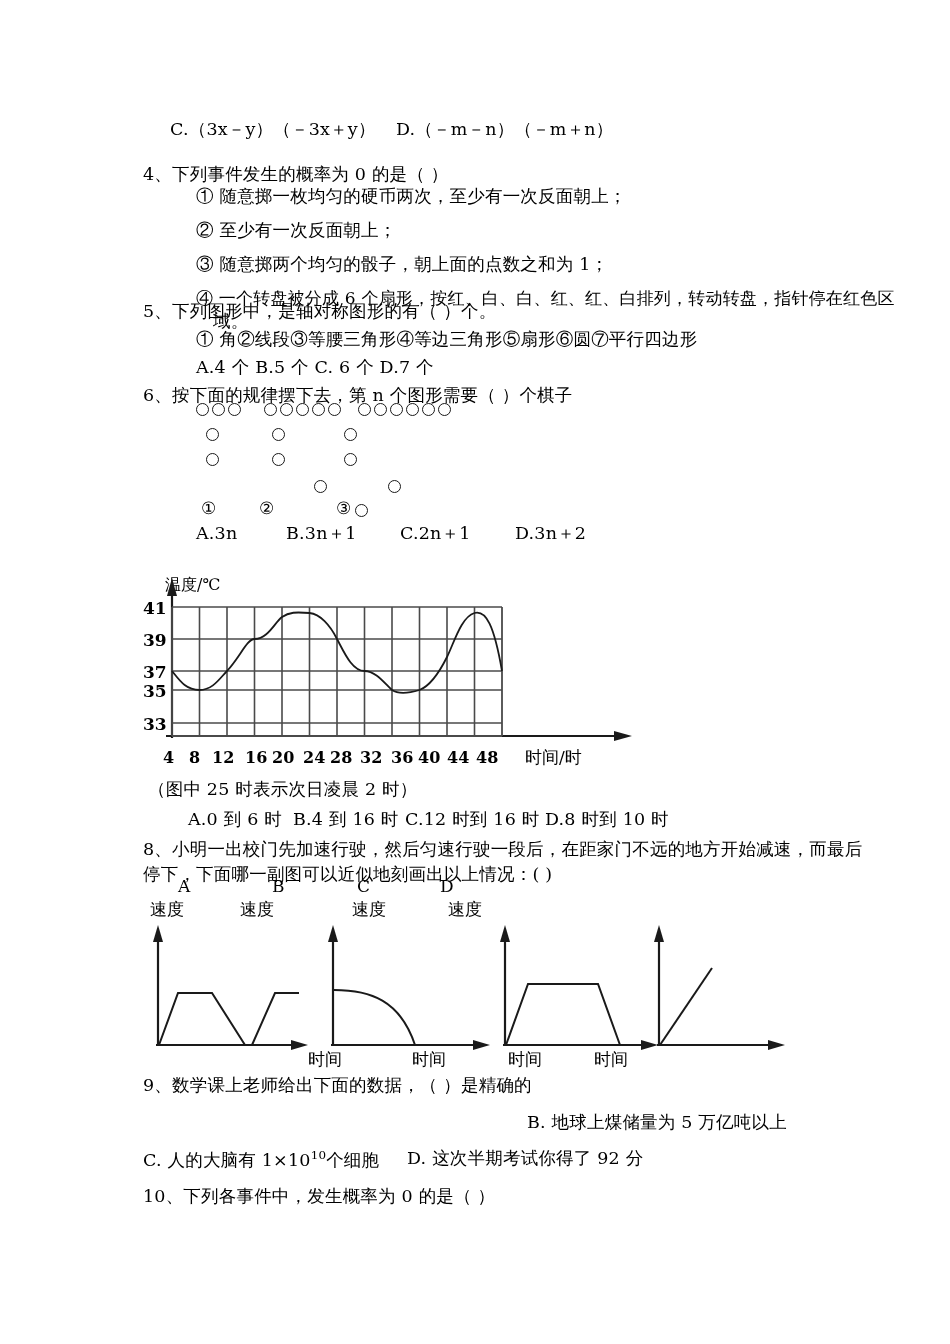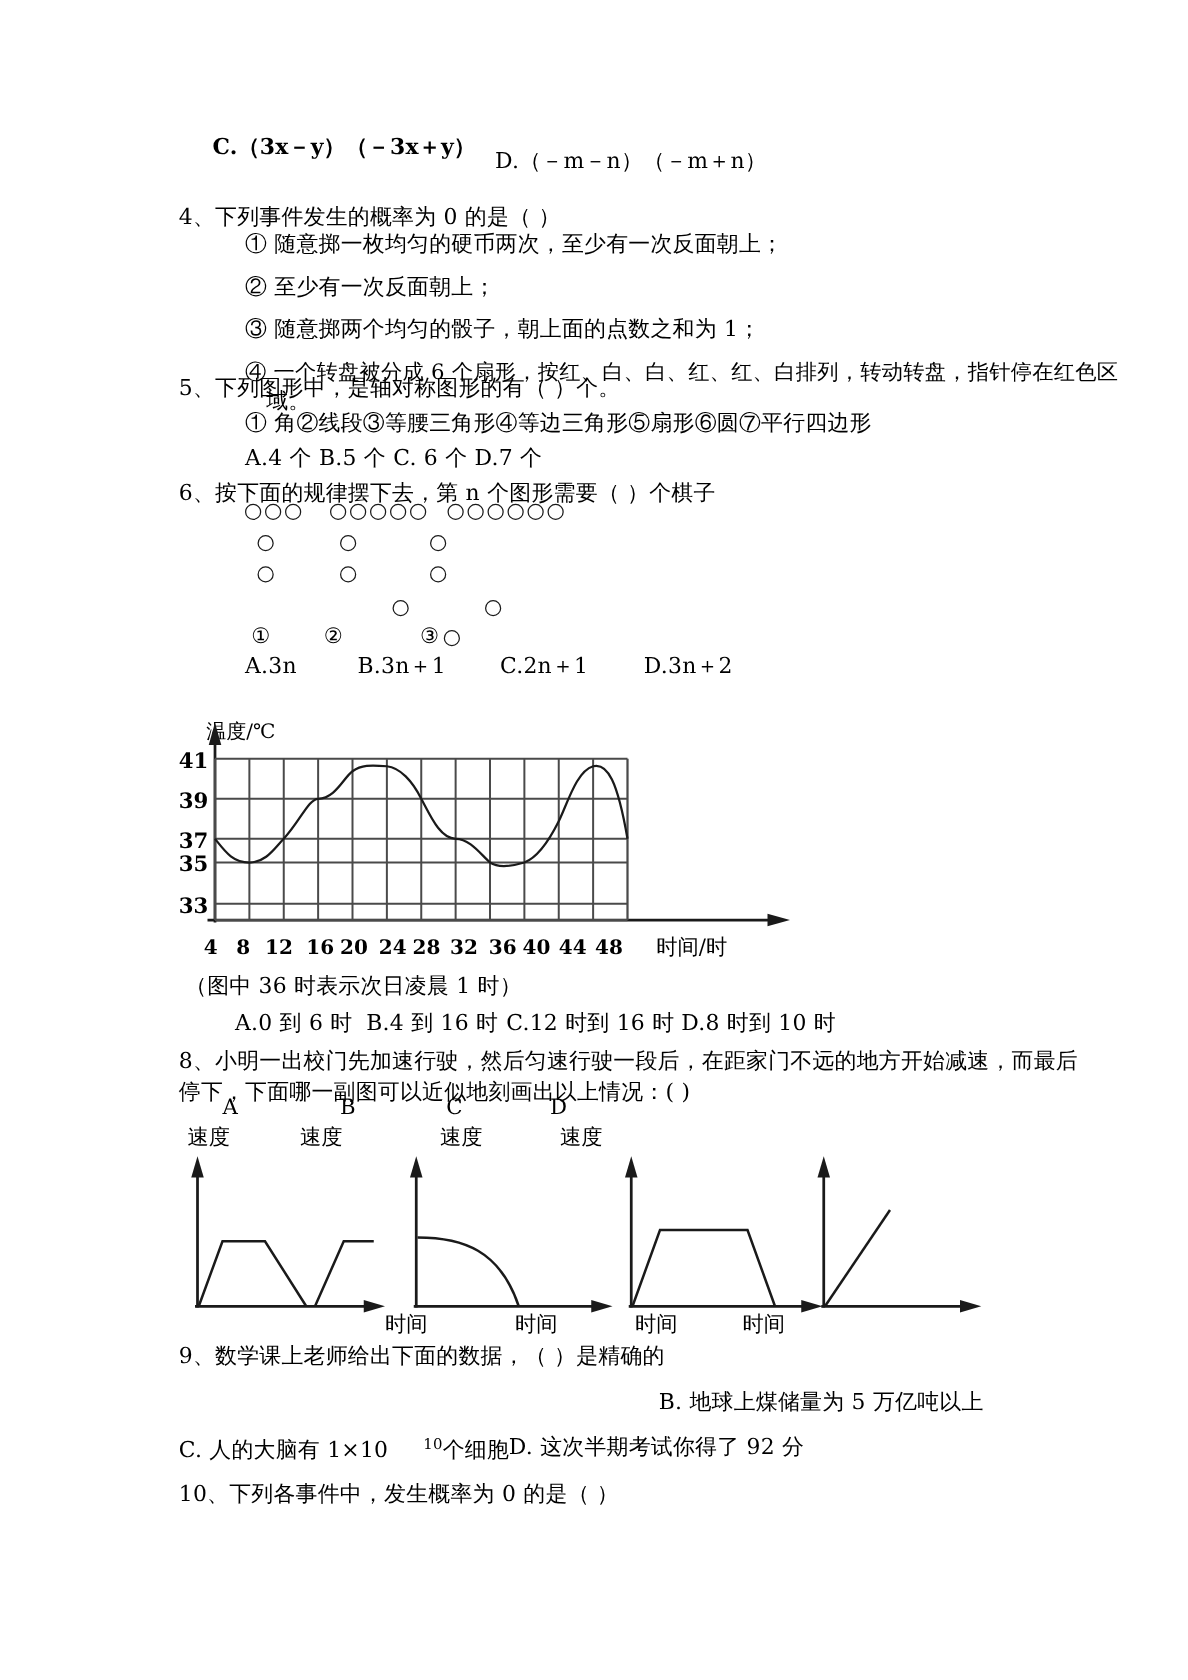--- a/index.html
+++ b/index.html
@@ -44,28 +44,28 @@
 
   
   #graphs8 { position: absolute; left: 0; top: 0; }
 
   .lbl {
     position: absolute;
     white-space: nowrap;
     font-size: 17px;
     font-family: "DejaVu Serif", "Liberation Serif", serif;
   }
-  sup { font-size: 0.68em; vertical-align: super; margin-left: 28px; }
+  sup { font-size: 0.68em; vertical-align: super; }
 </style>
 </head>
 <body>
 
 <div class="page">
 
-  <div class="line" style="left:170px; top:110px;font-weight:bold;">C.（3x－y）（－3x＋y）</div>
+  <div class="line" style="left:170px; top:121px;">C.（3x－y）（－3x＋y）</div>
   <div class="line" style="left:396px; top:121px;">D.（－m－n）（－m＋n）</div>
 
   <div class="line" style="left:143px; top:151px;margin-top:15px;">4、下列事件发生的概率为 0 的是（   ）</div>
   <div class="line" style="left:196px; top:188px;">① 随意掷一枚均匀的硬币两次，至少有一次反面朝上；</div>
   <div class="line" style="left:196px; top:222px;">② 至少有一次反面朝上；</div>
   <div class="line" style="left:196px; top:256px;">③ 随意掷两个均匀的骰子，朝上面的点数之和为 1；</div>
   <div class="line" style="left:196px; top:290px; font-size:17px;">④ 一个转盘被分成 6 个扇形，按红、白、白、红、红、白排列，转动转盘，指针停在红色区</div>
   <div class="line" style="left:213px; top:313px;">域。</div>
 
   <div class="line" style="left:143px; top:303px;">5、下列图形中，是轴对称图形的有（  ）个。</div>
@@ -169,21 +169,21 @@
     <text x="303" y="763" font-family="DejaVu Serif, Liberation Serif, serif" font-size="16" font-weight="bold">24</text>
     <text x="330" y="763" font-family="DejaVu Serif, Liberation Serif, serif" font-size="16" font-weight="bold">28</text>
     <text x="360" y="763" font-family="DejaVu Serif, Liberation Serif, serif" font-size="16" font-weight="bold">32</text>
     <text x="391" y="763" font-family="DejaVu Serif, Liberation Serif, serif" font-size="16" font-weight="bold">36</text>
     <text x="418" y="763" font-family="DejaVu Serif, Liberation Serif, serif" font-size="16" font-weight="bold">40</text>
     <text x="447" y="763" font-family="DejaVu Serif, Liberation Serif, serif" font-size="16" font-weight="bold">44</text>
     <text x="476" y="763" font-family="DejaVu Serif, Liberation Serif, serif" font-size="16" font-weight="bold">48</text>
     <text x="525" y="763" font-family="DejaVu Serif, Liberation Serif, serif" font-size="17">时间/时</text>
   </svg>
 
-  <div class="line" style="left:148px; top:781px;">（图中 36 时表示次日凌晨 1 时）</div>
+  <div class="line" style="left:148px; top:781px;">（图中 25 时表示次日凌晨 2 时）</div>
   <div class="line" style="left:188px; top:811px;">A.0 到 6 时</div>
   <div class="line" style="left:293px; top:811px;">B.4 到 16 时</div>
   <div class="line" style="left:405px; top:811px;">C.12 时到 16 时</div>
   <div class="line" style="left:545px; top:811px;">D.8 时到 10 时</div>
 
   <div class="line" style="left:143px; top:841px;">8、小明一出校门先加速行驶，然后匀速行驶一段后，在距家门不远的地方开始减速，而最后</div>
   <div class="line" style="left:143px; top:866px;">停下，下面哪一副图可以近似地刻画出以上情况：(  )</div>
 
   <div class="lbl" style="left:178px; top:876px;">A</div>
   <div class="lbl" style="left:272px; top:876px;">B</div>

